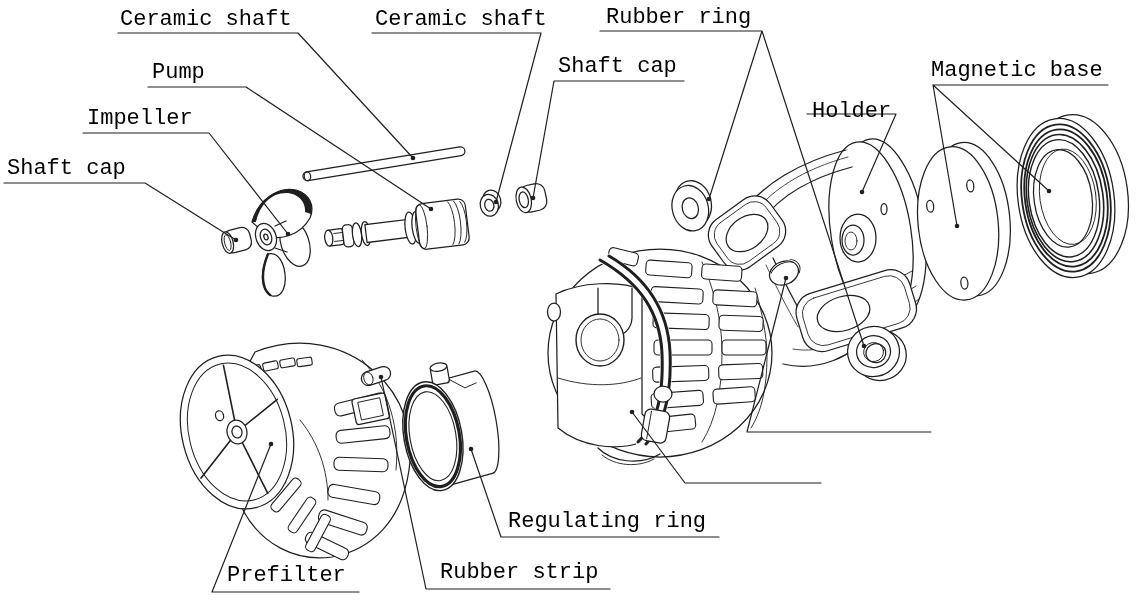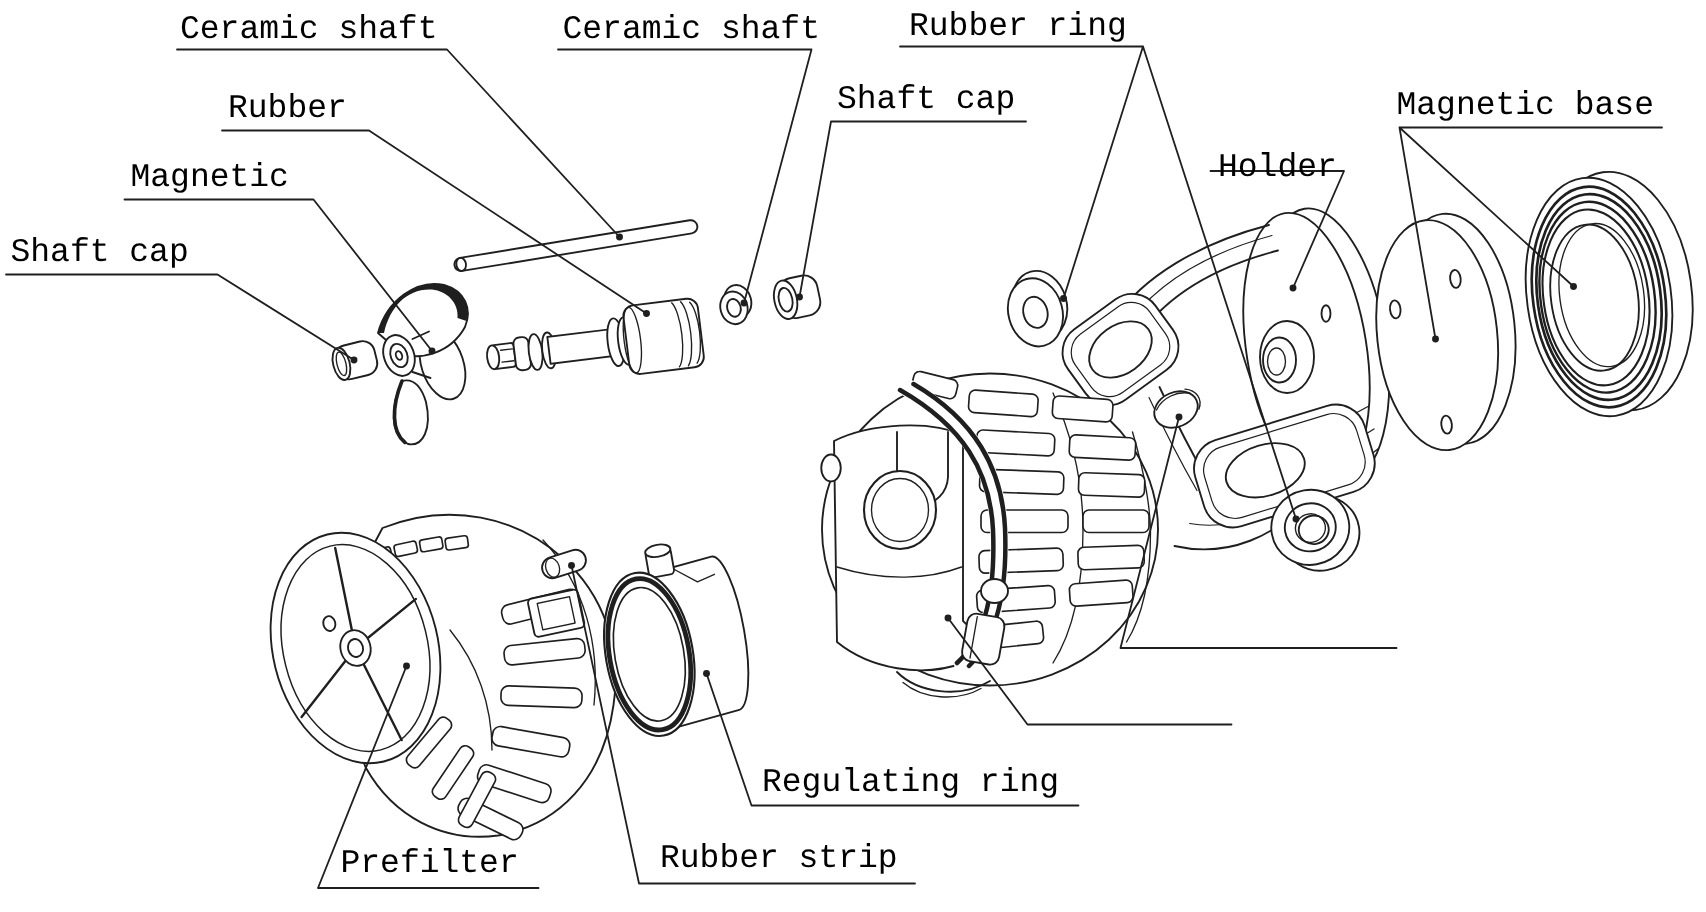--- a/index.html
+++ b/index.html
@@ -277,21 +277,21 @@
           <path d="M359,592 H212 L271,444"></path>
           <circle cx="271" cy="444" r="2.3" fill="#1f1f1f" stroke="none"></circle>
         </g>
     </g>
   </svg>
 
   <div class="label" style="left:120px;top:7px">Ceramic shaft</div>
   <div class="label" style="left:375px;top:7px">Ceramic shaft</div>
   <div class="label" style="left:606px;top:5px">Rubber ring</div>
   <div class="label" style="left:558px;top:54px">Shaft cap</div>
-  <div class="label" style="left:152px;top:60px">Rubber</div>
+  <div class="label" style="left:152px;top:60px">Pump</div>
   <div class="label" style="left:931px;top:58px">Magnetic base</div>
   <div class="label" style="left:812px;top:99px">Holder</div>
-  <div class="label" style="left:87px;top:106px">Magnetic</div>
+  <div class="label" style="left:87px;top:106px">Impeller</div>
   <div class="label" style="left:7px;top:156px">Shaft cap</div>
   <div class="label" style="left:440px;top:560px">Rubber strip</div>
   <div class="label" style="left:508px;top:509px">Regulating ring</div>
   <div class="label" style="left:227px;top:563px">Prefilter</div>
 </div>
 
 </body></html>

